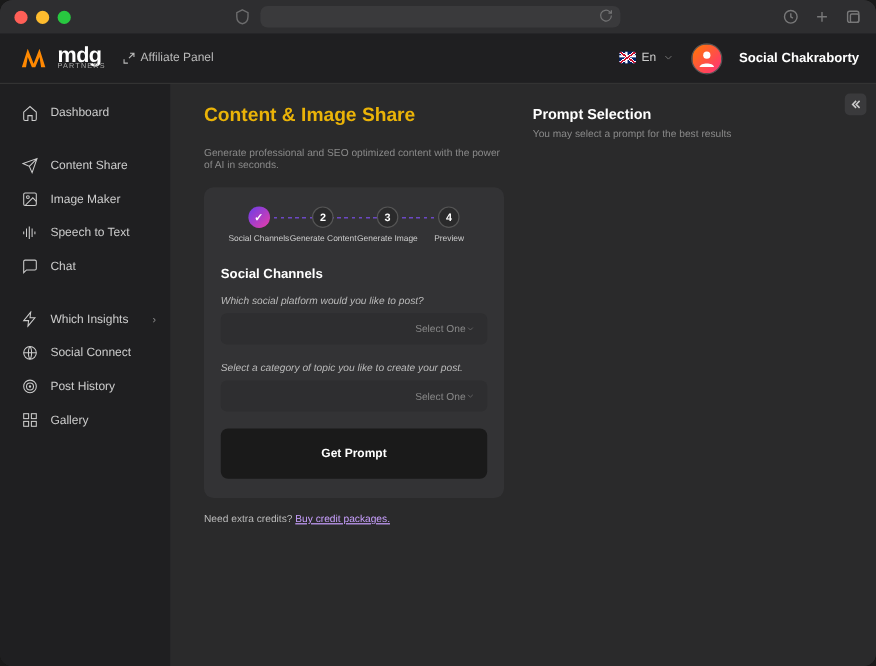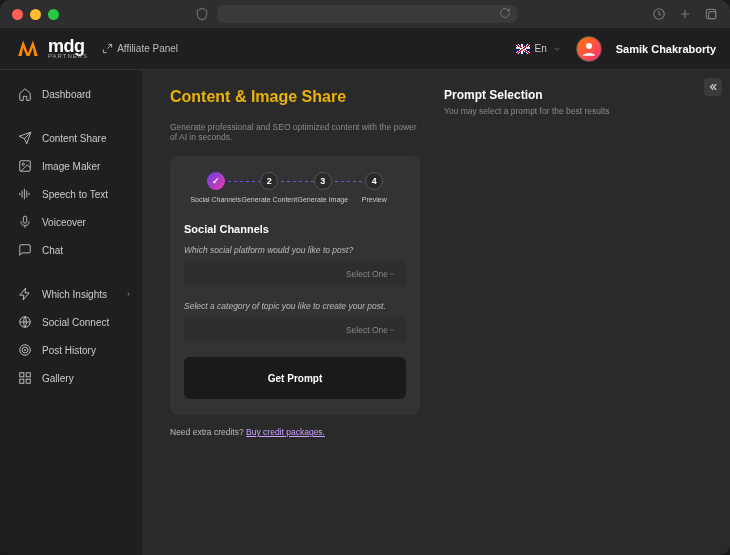--- a/index.html
+++ b/index.html
@@ -16,21 +16,21 @@
 .tbicons { display:flex; gap:12px; align-items:center; }
 .tbicon { width:14px; height:14px; opacity:.6; }
 
 .header { height:42px; background:#1f1f21; display:flex; align-items:center; padding:0 14px; gap:14px; border-bottom:1px solid #333; }
 .logo { display:flex; align-items:center; gap:6px; }
 .logomark { width:28px; height:28px; }
 .logotext { font-size:18px; font-weight:700; letter-spacing:-.5px; color:#fff; line-height:.9; }
 .logosub { font-size:6px; letter-spacing:1px; color:#aaa; margin-top:-2px; }
 .affiliate { display:flex; align-items:center; gap:4px; font-size:10px; color:#bbb; }
 .hdr-spacer { flex:1; }
-.lang { display:flex; align-items:flex-end; gap:5px; font-size:10px; color:#ccc; }
+.lang { display:flex; align-items:flex-start; gap:5px; font-size:10px; color:#ccc; }
 .flag { width:14px; height:10px; background:#012169; position:relative; border-radius:2px; overflow:hidden; }
 .flag::before{content:"";position:absolute;inset:0;background:linear-gradient(to bottom right,transparent 42%,#fff 42%,#fff 46%,#c8102e 46%,#c8102e 54%,#fff 54%,#fff 58%,transparent 58%),linear-gradient(to bottom left,transparent 42%,#fff 42%,#fff 46%,#c8102e 46%,#c8102e 54%,#fff 54%,#fff 58%,transparent 58%),linear-gradient(#fff,#fff),linear-gradient(#fff,#fff);background-size:100% 100%,100% 100%,100% 18%,14% 100%;background-position:0 0,0 0,0 41%,43% 0;background-repeat:no-repeat;}
 .avatar { width:26px; height:26px; border-radius:50%; background:linear-gradient(135deg,#ff7a00,#ff2e7e); display:flex; align-items:center; justify-content:center; border:1px solid #555; }
 .avatar svg{width:18px;height:18px;}
 .username { font-size:11px; font-weight:600; color:#fff; }
 .chev { width:10px; height:10px; opacity:.6; }
 
 .body { flex:1; display:flex; overflow:hidden; }
 .sidebar { width:142px; background:#1f1f21; padding:10px 0; display:flex; flex-direction:column; }
 .navitem { display:flex; align-items:center; gap:10px; padding:7px 18px; font-size:10px; color:#ccc; cursor:pointer; position:relative; }
@@ -134,21 +134,21 @@
       <svg class="chev" viewBox="0 0 24 24" stroke="#aaa" fill="none" stroke-width="2">
           <path d="M6 9l6 6 6-6"></path>
         </svg>
     </div>
     <div class="avatar">
       <svg viewBox="0 0 24 24" fill="#fff">
           <circle cx="12" cy="8" r="4"></circle>
           <path d="M4 21c1-5 15-5 16 0z"></path>
         </svg>
     </div>
-    <span class="username">Samik Chakraborty</span>
+    <span class="username">Social Chakraborty</span>
   </div>
 
   <div class="body">
     <div class="sidebar">
       <div id="navlist">
           <div class="navitem">
             <span class="icon">
               <svg viewBox="0 0 24 24">
                 <path d="M3 11l9-8 9 8v10a2 2 0 01-2 2h-4v-7h-6v7H5a2 2 0 01-2-2z"></path>
               </svg>
@@ -174,29 +174,20 @@
             </span>
             <span>Image Maker</span>
           </div>
           <div class="navitem">
             <span class="icon">
               <svg viewBox="0 0 24 24">
                 <path d="M3 10v4M7 6v12M11 3v18M15 6v12M19 10v4"></path>
               </svg>
             </span>
             <span>Speech to Text</span>
-          </div>
-          <div class="navitem">
-            <span class="icon">
-              <svg viewBox="0 0 24 24">
-                <rect x="9" y="2" width="6" height="12" rx="3"></rect>
-                <path d="M5 11a7 7 0 0014 0M12 18v4"></path>
-              </svg>
-            </span>
-            <span>Voiceover</span>
           </div>
           <div class="navitem">
             <span class="icon">
               <svg viewBox="0 0 24 24">
                 <path d="M21 15a2 2 0 01-2 2H7l-4 4V5a2 2 0 012-2h14a2 2 0 012 2z"></path>
               </svg>
             </span>
             <span>Chat</span>
           </div>
           <div class="navdiv"></div>

